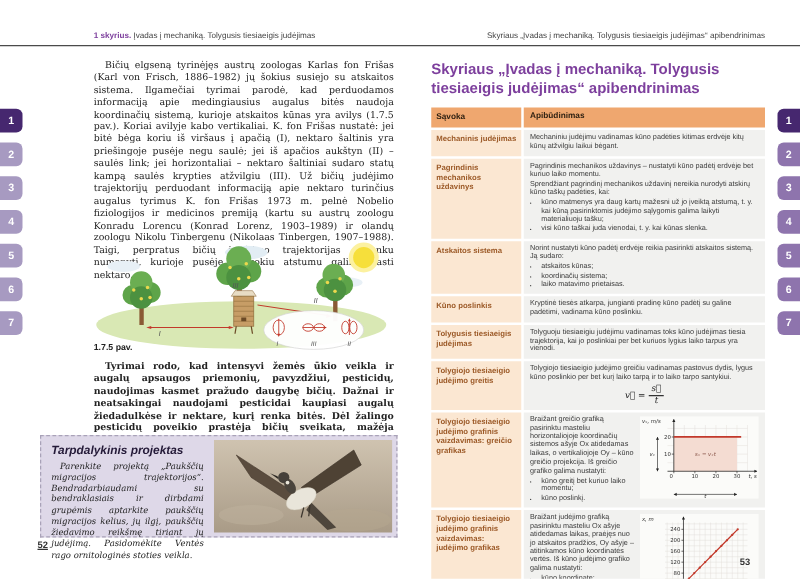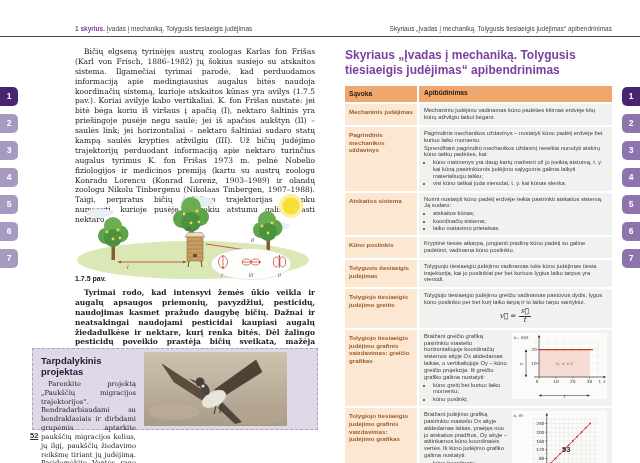--- a/index.html
+++ b/index.html
@@ -24,27 +24,27 @@
 
   
   .para{position:absolute;left:75px;width:240px;margin:0;text-align:justify;
         font-family:"DejaVu Serif",serif;font-size:7.5px;line-height:1.32;color:#222;
         text-indent:9px;}
   #para1{top:47px;} #para2{top:288px;font-weight:bold;}
   .scene{position:absolute;left:75px;top:193px;width:240px;height:88px;}
   .figcap{position:absolute;left:75px;top:275px;font-size:7px;font-weight:bold;color:#222;}
   .project-box{position:absolute;left:32px;top:348px;width:286px;height:82px;
         background:#ded8e8;border:1px dashed #a9a2b8;display:flex;box-sizing:border-box;}
-  .project-text{width:111px;padding:6px 8px 4px;box-sizing:border-box;}
+  .project-text{width:138px;padding:6px 8px 4px;box-sizing:border-box;font-style:italic;}
   .project-text h3{margin:0 0 3px;font-size:9.5px;color:#241a38;}
   .project-text p{margin:0;font-family:"DejaVu Serif",serif;font-size:6.8px;line-height:1.3;
         text-align:justify;text-indent:7px;color:#222;}
   .project-photo{flex:1;margin:3px 3px 3px 0;overflow:hidden;}
   .pagenum{position:absolute;font-size:7.5px;font-weight:bold;color:#333;}
-  #pagenum-left{left:30px;top:431px;text-decoration:underline;} #pagenum-right{left:562px;top:445px;width:20px;text-align:left;}
+  #pagenum-left{left:30px;top:431px;text-decoration:underline;} #pagenum-right{left:586px;top:445px;width:20px;text-align:center;}
 
   
   .summary-title{position:absolute;left:345px;top:48px;width:270px;margin:0;
         font-size:12px;line-height:1.25;font-weight:bold;color:#7d3f9d;}
   .summary-table{position:absolute;left:345px;top:86px;width:267px;}
   .trow{display:flex;gap:2px;margin-bottom:2px;}
   .tcell{box-sizing:border-box;}
   .term{width:72px;background:#fbe7d2;color:#9c5a28;font-weight:bold;
         font-size:6.2px;line-height:1.25;padding:4px 4px;}
   .def{flex:1;background:#f1f1ef;color:#3c3c3c;font-size:5.8px;line-height:1.18;

